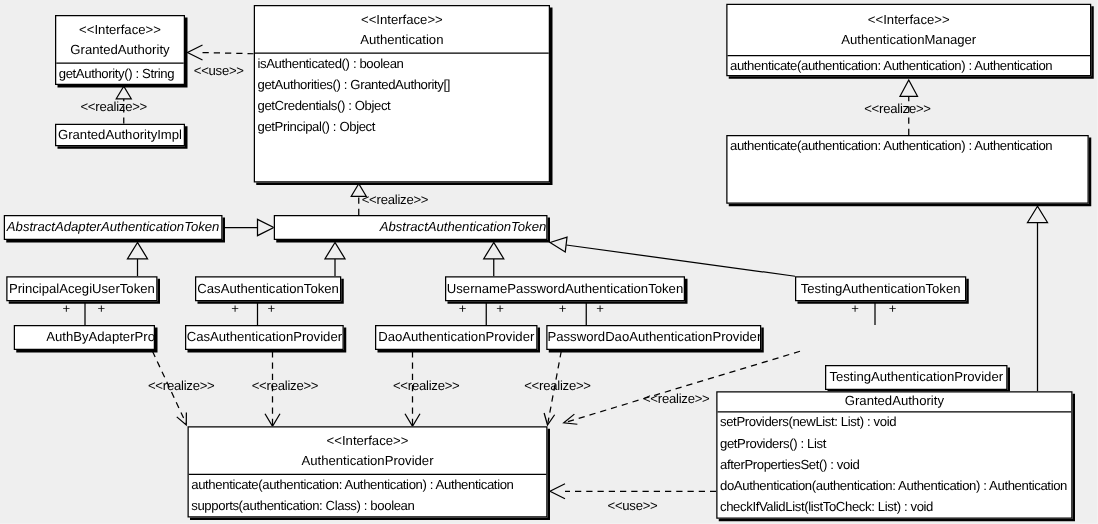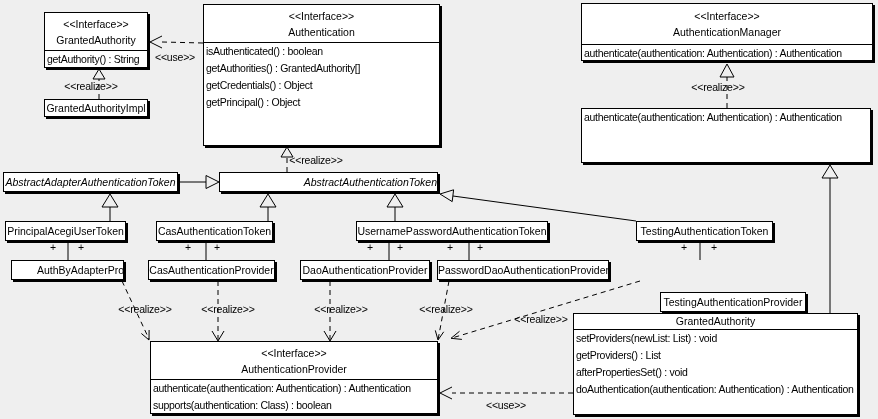--- a/index.html
+++ b/index.html
@@ -231,20 +231,21 @@
 
   <div class="uml-class" style="left:573px;top:313px;width:285px;height:102px;">
     <div class="title title2" style="height:15px;padding-top:0;">
       <div class="cname" style="line-height:15px;">GrantedAuthority</div>
     </div>
     <div class="methods">
       <div class="m">setProviders(newList: List) : void</div>
       <div class="m">getProviders() : List</div>
       <div class="m">afterPropertiesSet() : void</div>
       <div class="m">doAuthentication(authentication: Authentication) : Authentication</div>
+      <div class="m">checkIfValidList(listToCheck: List) : void</div>
     </div>
   </div>
 
   <span class="edge-label" style="left:175px;top:51px;">&lt;&lt;use&gt;&gt;</span>
   <span class="edge-label" style="left:91px;top:80px;">&lt;&lt;realize&gt;&gt;</span>
   <span class="edge-label" style="left:316px;top:154px;">&lt;&lt;realize&gt;&gt;</span>
   <span class="edge-label" style="left:718px;top:81px;">&lt;&lt;realize&gt;&gt;</span>
   <span class="edge-label" style="left:145px;top:303px;">&lt;&lt;realize&gt;&gt;</span>
   <span class="edge-label" style="left:228px;top:303px;">&lt;&lt;realize&gt;&gt;</span>
   <span class="edge-label" style="left:341px;top:303px;">&lt;&lt;realize&gt;&gt;</span>

